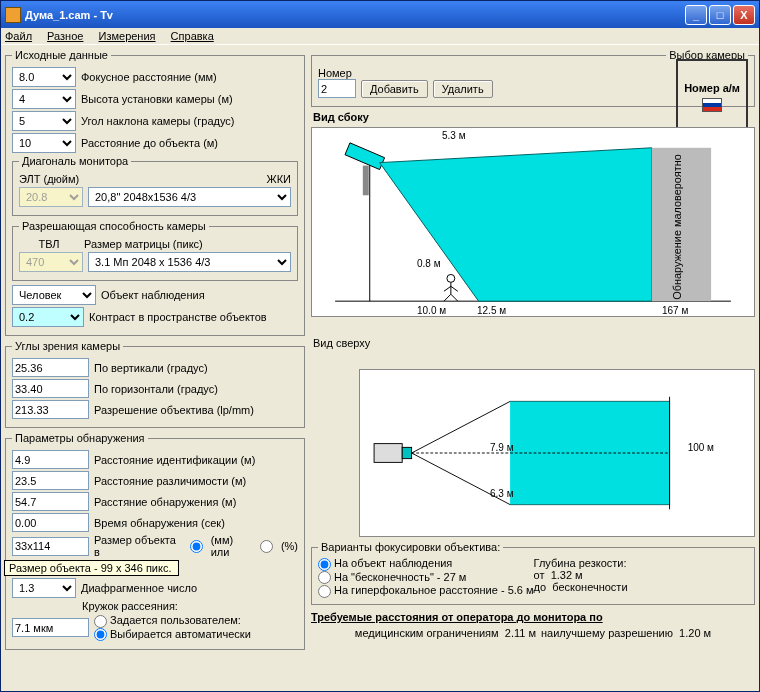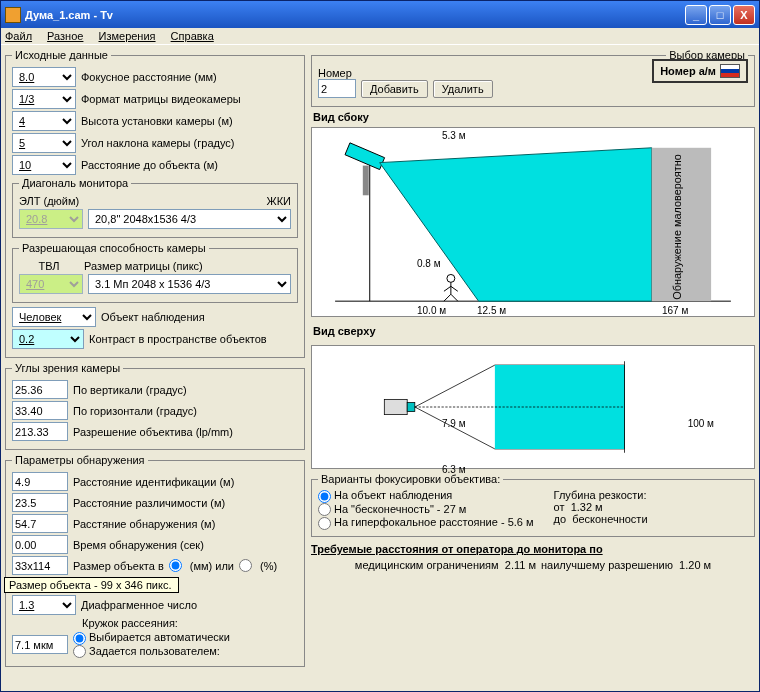--- a/index.html
+++ b/index.html
@@ -14,35 +14,35 @@
 .menubar span { margin-right: 12px; cursor: pointer; }
 .menubar span u { text-decoration: underline; }
 .content { display: flex; padding: 4px; gap: 6px; }
 .left { width: 300px; }
 .right { flex: 1; }
 fieldset { border: 1px solid #888; margin: 0 0 4px 0; padding: 4px 6px 6px 6px; }
 legend { padding: 0 3px; }
 .row { display: flex; align-items: center; margin: 2px 0; gap: 5px; }
 select, input[type=text] { border: 1px solid #7f9db9; background: #fff; height: 19px; padding: 1px 2px; font-size: 11px; }
 select { height: 20px; }
-.combo { width: 64px; text-decoration: underline; }
+.combo { width: 64px; }
 .lbl { white-space: nowrap; }
-.txt { width: 56px; text-align: left; padding-left: 4px; }
+.txt { width: 77px; text-align: left; padding-left: 4px; }
 .btn { background: #ece9d8; border: 1px solid #888; padding: 2px 8px; cursor: pointer; border-radius: 2px; box-shadow: inset 1px 1px #fff; }
-.framebtn { border: 2px solid #333; padding: 3px 6px; font-weight: bold; display: flex; align-items: center; gap: 4px; cursor: pointer; }
+.framebtn { border: 2px solid #333; padding: 21px 6px; font-weight: bold; display: flex; align-items: center; gap: 4px; cursor: pointer; flex-direction: column; }
 .flag { width: 20px; height: 14px; background: linear-gradient(#fff 33%,#0039a6 33% 66%,#d52b1e 66%); border: 1px solid #555; }
 .diag { position: relative; background: #fff; border: 1px solid #888; margin: 4px 0; }
 .diag-side { height: 190px; }
-.diag-top { height: 124px; }
+.diag-top { height: 168px; margin-left: 48px; }
 .dimlabel { position: absolute; font-size: 10px; }
 .group2 { display: flex; gap: 6px; }
 .group2 fieldset { flex: 1; }
 input[type=radio] { margin: 0 3px 0 0; vertical-align: middle; }
 .underline { text-decoration: underline; font-weight: bold; }
-select:disabled, input:disabled { background: #bef264; }
+select:disabled, input:disabled { background: #fef9c3; }
 </style>
 </head>
 <body>
 
 <div class="window">
   <div class="titlebar">
     <div class="icon"></div>
     <div class="title">Дума_1.cam - Tv</div>
     <div class="winbtn">_</div>
     <div class="winbtn">□</div>
@@ -56,24 +56,20 @@
   </div>
   <div class="content">
     <div class="left">
       <fieldset>
         <legend>Исходные данные</legend>
         <div class="row">
             <select class="combo"><option>8.0</option></select>
             <span class="lbl">Фокусное расстояние (мм)</span>
           </div>
         <div class="row">
-            <select class="combo"><option>1/3</option></select>
-            <span class="lbl">Формат матрицы видеокамеры</span>
-          </div>
-        <div class="row">
             <select class="combo"><option>4</option></select>
             <span class="lbl">Высота установки камеры (м)</span>
           </div>
         <div class="row">
             <select class="combo"><option>5</option></select>
             <span class="lbl">Угол наклона камеры (градус)</span>
           </div>
         <div class="row">
             <select class="combo"><option>10</option></select>
             <span class="lbl">Расстояние до объекта (м)</span>
@@ -159,22 +155,22 @@
         <div class="row">
             <select class="combo"><option>1.3</option></select>
             <span>Диафрагменное число</span>
           </div>
         <div class="row" style="padding-left:70px">
             <span>Кружок рассеяния:</span>
           </div>
         <div class="row">
           <input type="text" class="txt" value="7.1 мкм" style="">
           <div>
+            <div><input type="radio" style=""><span>Задается пользователем:</span></div>
             <div><input type="radio" checked="" style=""><span>Выбирается автоматически</span></div>
-            <div><input type="radio" style=""><span>Задается пользователем:</span></div>
           </div>
         </div>
       </fieldset>
     </div>
 
     <div class="right">
       <fieldset style="position:relative">
         <legend align="right">Выбор камеры</legend>
         <div class="row">
           <div><div>Номер</div><input type="text" style="width: 38px;" value="2"></div>
@@ -204,38 +200,38 @@
             <line x1="127" y1="168" x2="120" y2="175" stroke="#000"></line>
             <line x1="127" y1="168" x2="134" y2="175" stroke="#000"></line>
         </svg>
         <span class="dimlabel" style="left:130px;top:2px">5.3 м</span>
         <span class="dimlabel" style="left:105px;top:130px">0.8 м</span>
         <span class="dimlabel" style="left:105px;bottom:0">10.0 м</span>
         <span class="dimlabel" style="left:165px;bottom:0">12.5 м</span>
         <span class="dimlabel" style="left:350px;bottom:0">167 м</span>
       </div>
 
-      <div style="font-weight:bold;margin:8px 2px">Вид сверху</div>
+      <div style="font-weight:normal;margin:20px 2px">Вид сверху</div>
       <div class="diag diag-top">
         <svg width="100%" height="100%" viewBox="0 0 420 160">
           <rect x="15" y="70" width="30" height="20" fill="#ddd" stroke="#000"></rect>
           <rect x="45" y="74" width="10" height="12" fill="#00c0c0" stroke="#000"></rect>
           <polygon points="55,80 160,25 330,25 330,135 160,135" fill="none" stroke="#000"></polygon>
           <polygon points="160,25 330,25 330,135 160,135" fill="#00e0e0"></polygon>
           <line x1="55" y1="80" x2="330" y2="80" stroke="#000" stroke-dasharray="3 2"></line>
           <line x1="330" y1="20" x2="330" y2="140" stroke="#000"></line>
         </svg>
         <span class="dimlabel" style="left:130px;top:72px">7.9 м</span>
         <span class="dimlabel" style="left:130px;top:118px">6.3 м</span>
         <span class="dimlabel" style="right:40px;top:72px">100 м</span>
       </div>
 
       <fieldset>
         <legend>Варианты фокусировки объектива:</legend>
-        <div style="display:flex;gap:20px">
+        <div style="display:flex;">
           <div>
             <div><input type="radio" checked="" style=""><span>На объект наблюдения</span></div>
             <div><input type="radio" style=""><span>На "бесконечность" -</span> <span>27 м</span></div>
             <div><input type="radio" style=""><span>На гиперфокальное расстояние -</span> <span>5.6 м</span></div>
           </div>
           <div>
             <div>Глубина резкости:</div>
             <div><span>от</span>&nbsp;&nbsp;<span>1.32 м</span></div>
             <div><span>до</span>&nbsp;&nbsp;<span>бесконечности</span></div>
           </div>

